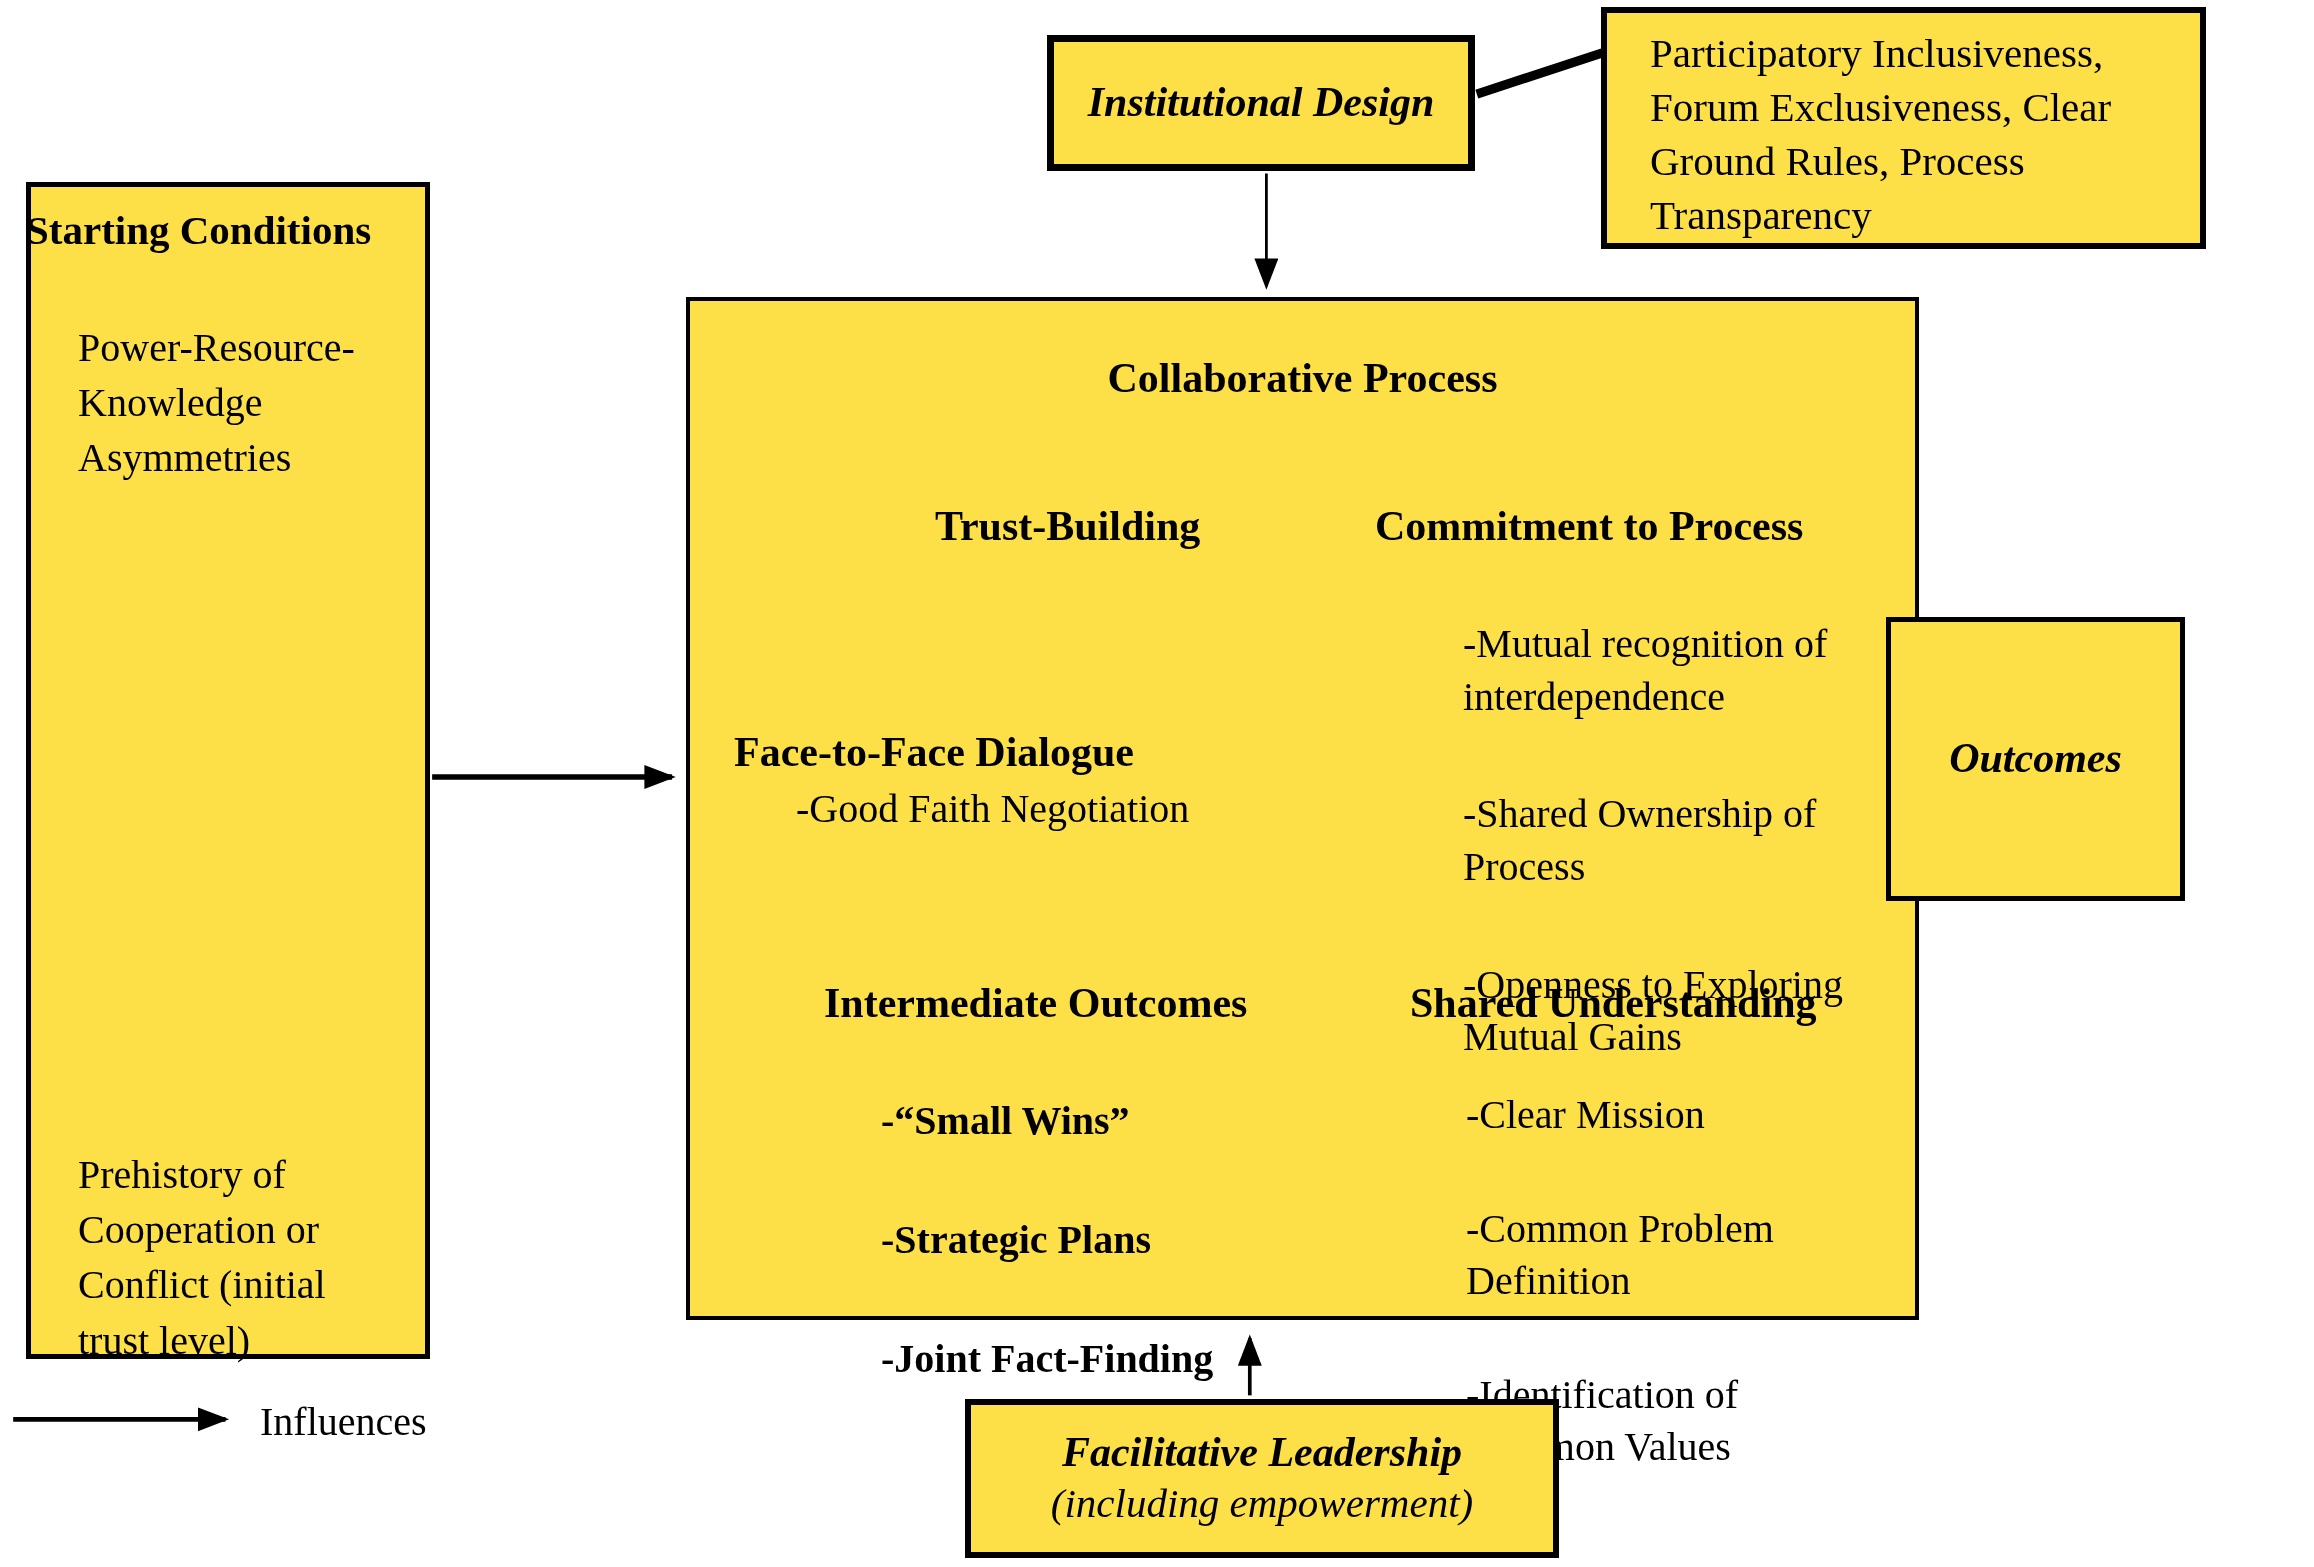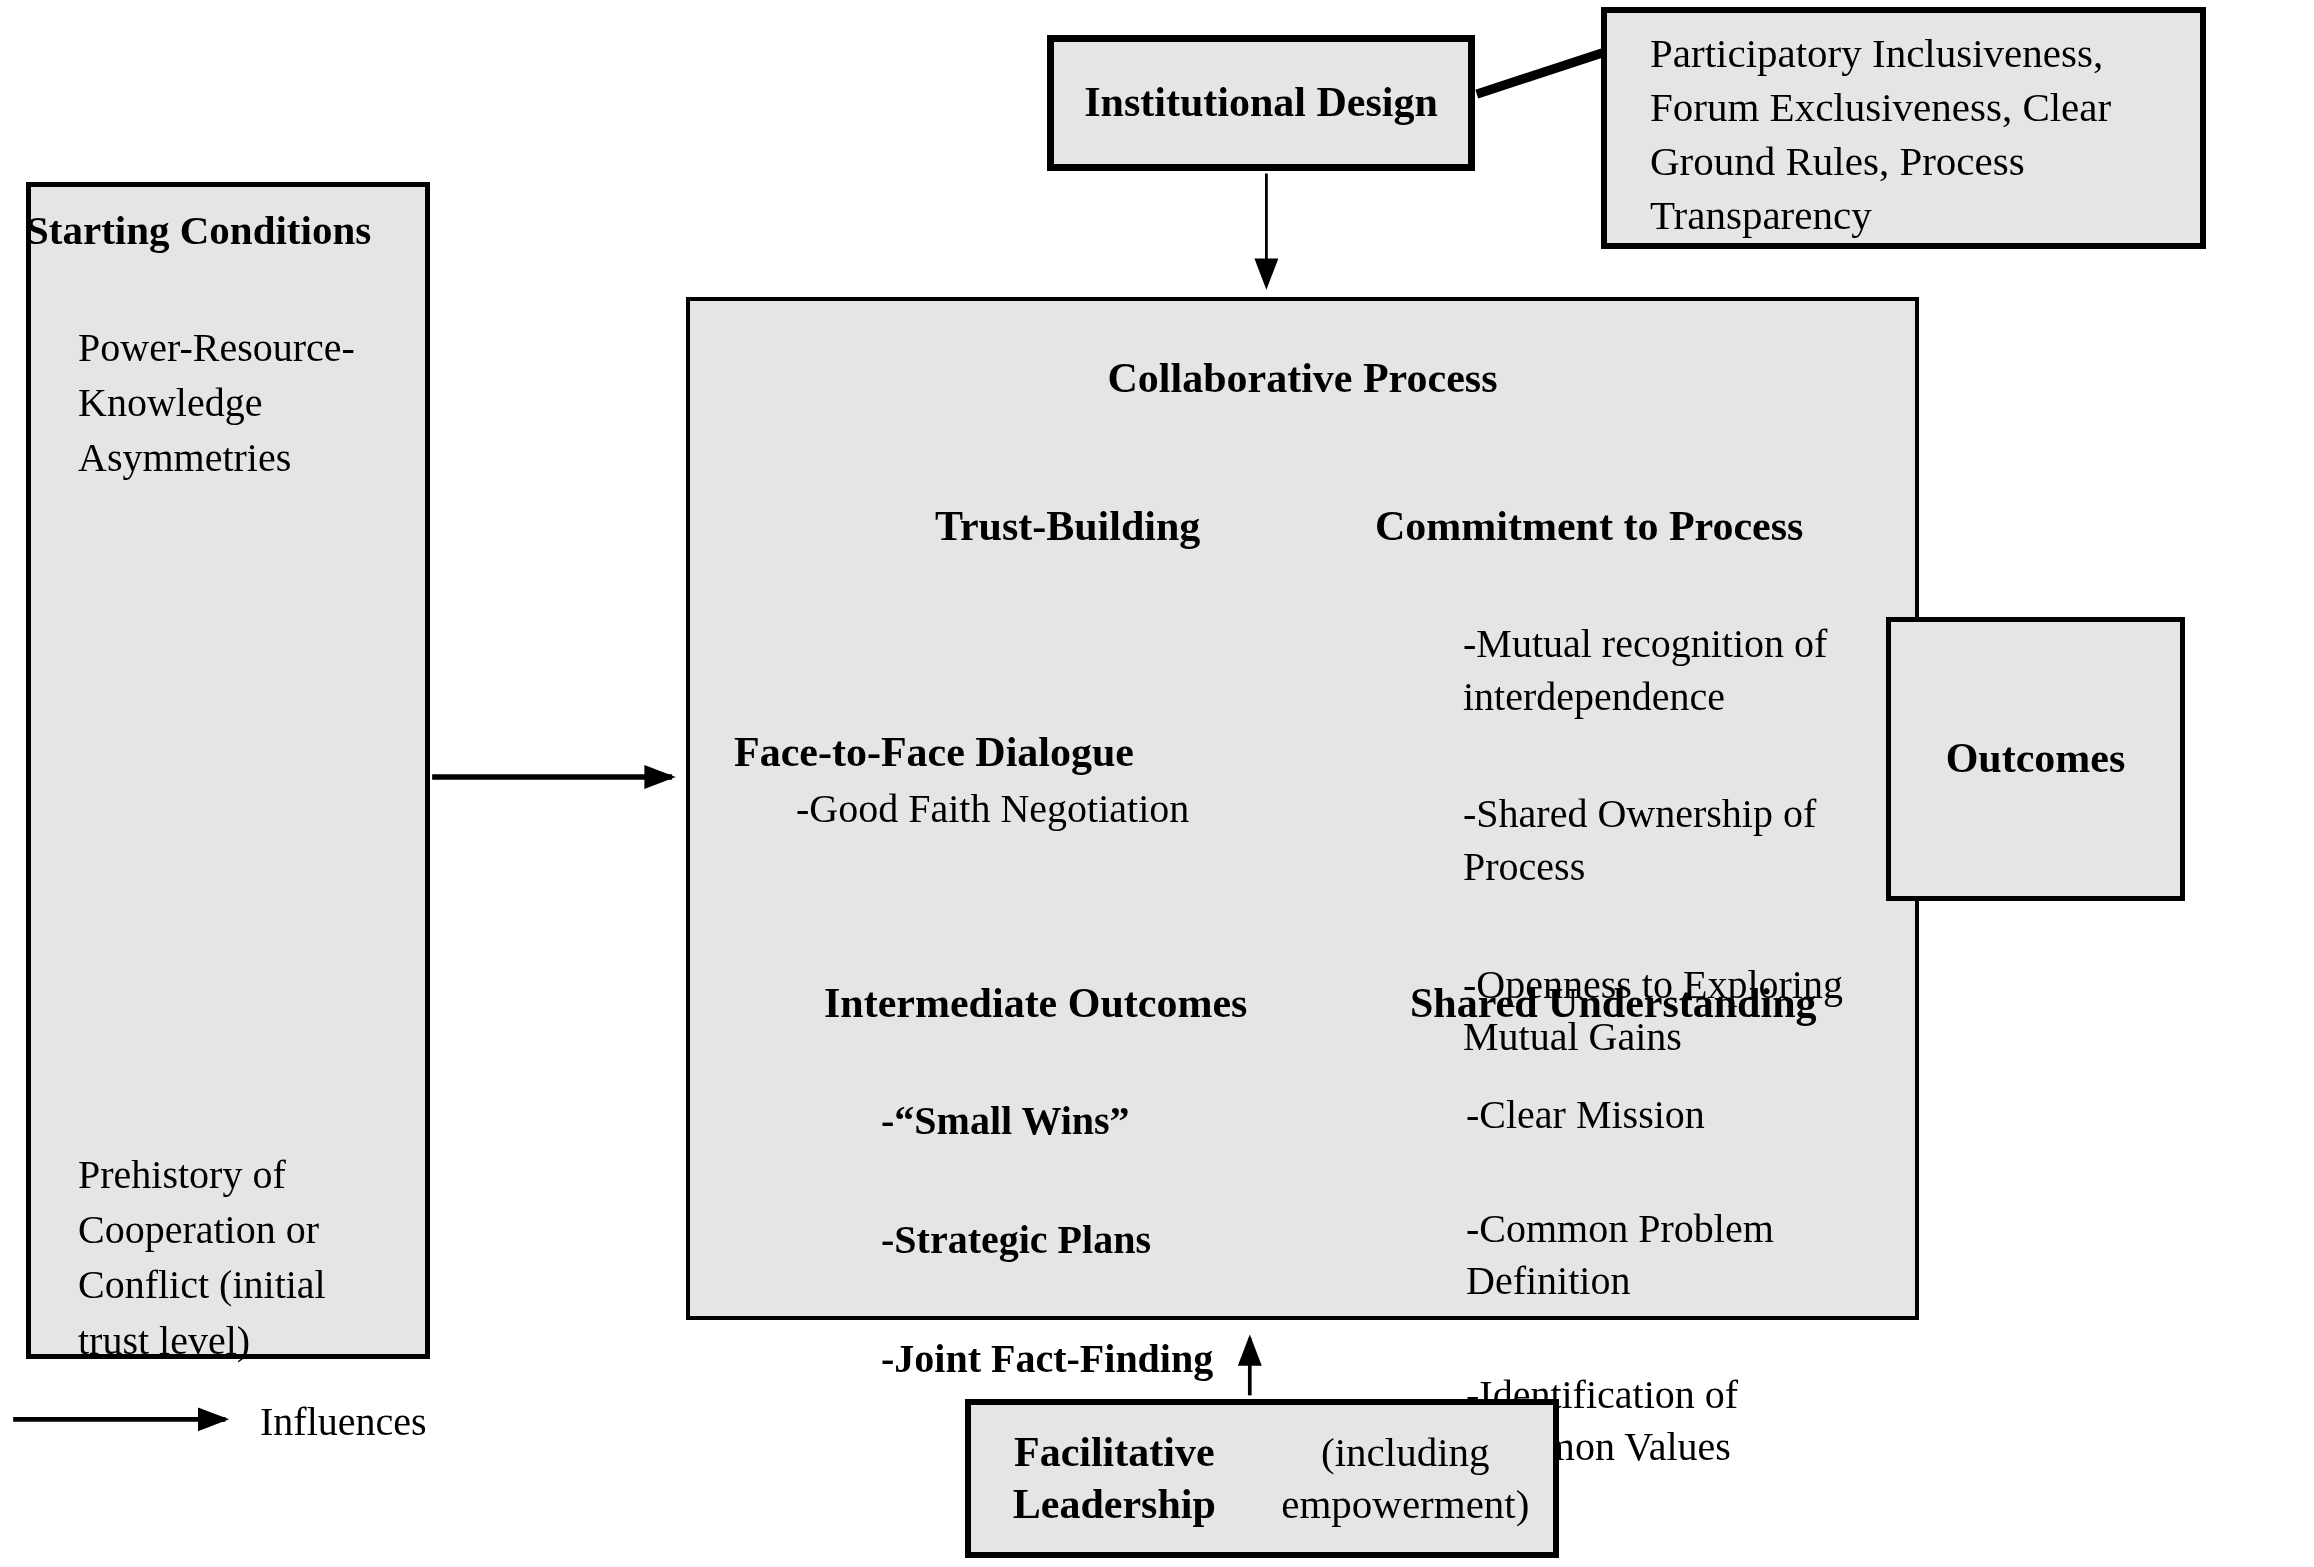--- a/index.html
+++ b/index.html
@@ -1,23 +1,23 @@
 <!DOCTYPE html>
 <html style="font-size:14.8px"><head>
 <meta charset="utf-8">
 <style>
   html,body{margin:0;padding:0;background:#fff;}
   #canvas{position:relative;width:2315px;height:1567px;background:#fff;
           font-family:"Liberation Serif","DejaVu Serif",serif;color:#000;overflow:hidden;}
-  .box{position:absolute;border:5.5px solid #000;background:#e5e5e5;box-sizing:border-box;}
+  .box{position:absolute;border:5.5px solid #000;background:#fde047;box-sizing:border-box;font-style:italic;}
   .txt{position:absolute;white-space:pre-line;}
   .h{font-size:42px;font-weight:bold;line-height:1.22;}
   .b{font-size:40px;line-height:1.38;}
   .center{display:flex;align-items:center;justify-content:center;text-align:center;}
-  .col{flex-direction:row;}
+  .col{flex-direction:column;}
   #arrow-layer{position:absolute;left:0;top:0;width:2315px;height:1567px;pointer-events:none;}
   .para{margin-bottom:12px;}
   .su-para{margin-bottom:6.5px;line-height:1.3;}
   .io-para{margin-bottom:8.3px;}
 </style>
 </head>
 <body>
 
 <div id="canvas">
 

